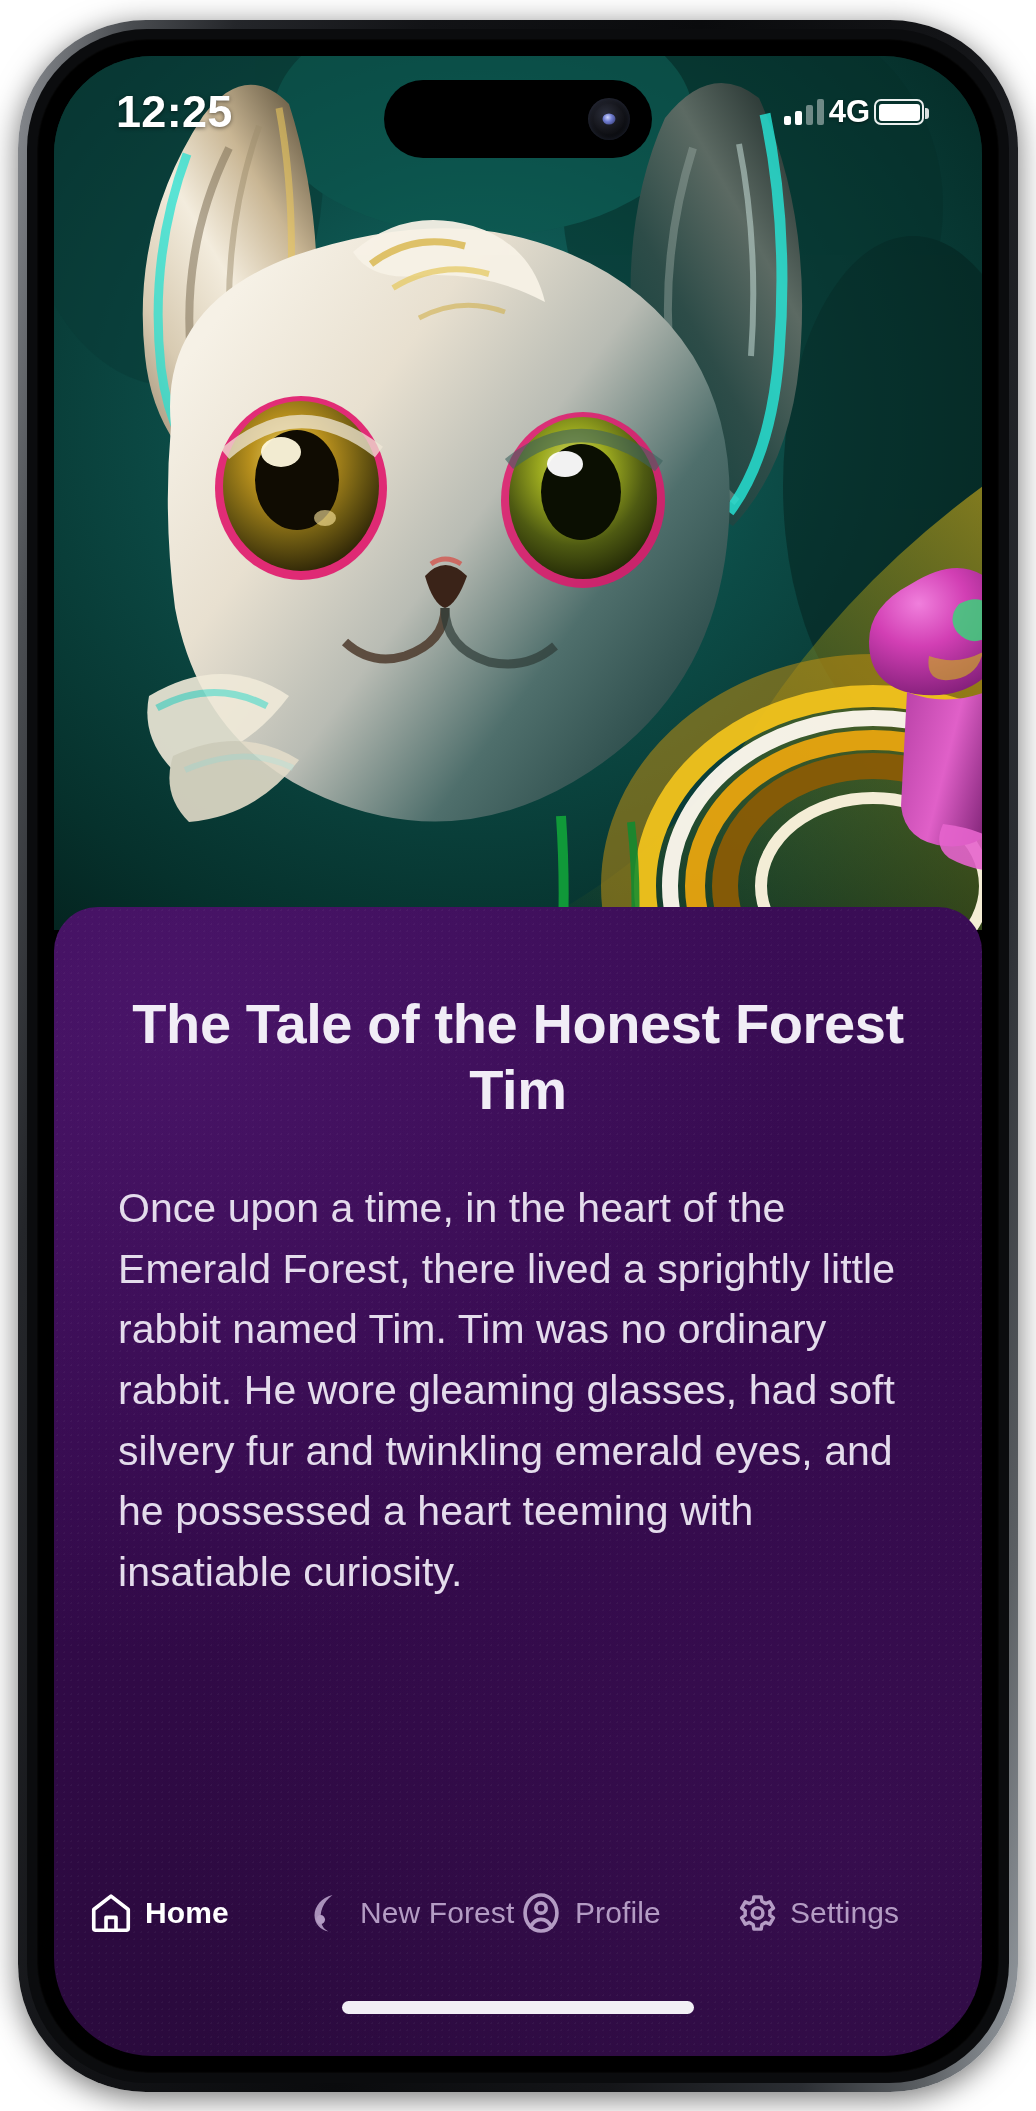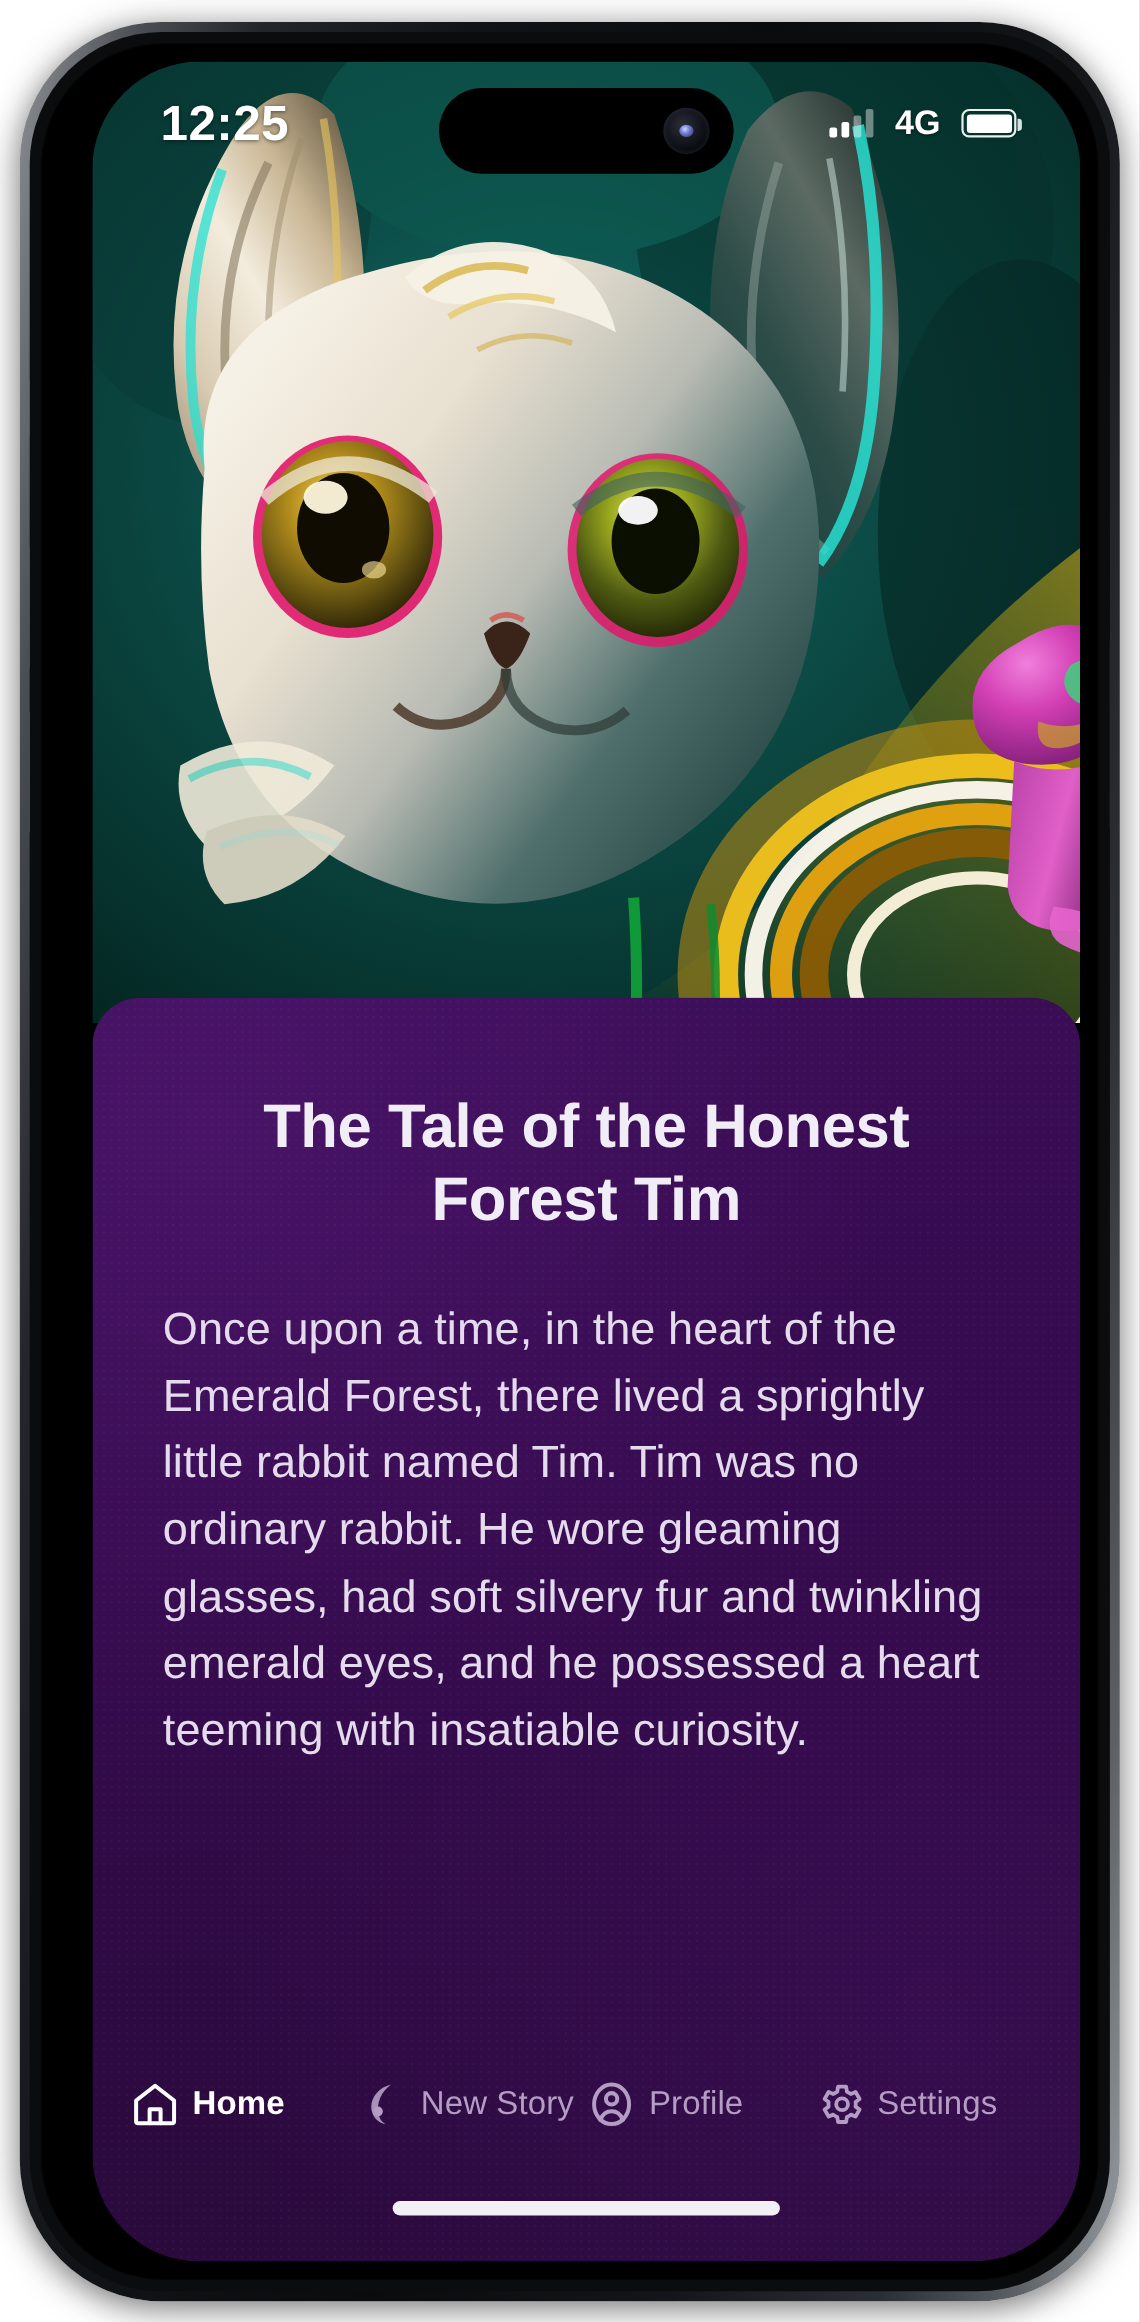--- a/index.html
+++ b/index.html
@@ -37,21 +37,20 @@
     border-radius:112px;
     background:#000;
     box-shadow:inset 0 0 2px rgba(255,255,255,.09);
   }
   .screen {
     position:absolute;
     left:17px; top:17px; right:17px; bottom:17px;
     border-radius:98px;
     overflow:hidden;
     background:#000;
-    margin-left:30px;
   }
 
   
   .btn-side { position:absolute; background:linear-gradient(90deg,#9aa0a6,#3b3e43 55%,#1a1c1f); }
   .btn-left  { left:9px;  border-radius:4px 0 0 4px; width:8px; }
   .btn-right { right:9px; border-radius:0 4px 4px 0; width:8px;
                background:linear-gradient(270deg,#9aa0a6,#3b3e43 55%,#1a1c1f); }
   .silent  { top:322px;  height:58px;  }
   .vol-up  { top:474px;  height:116px; }
   .vol-dn  { top:624px;  height:116px; }
@@ -72,21 +71,21 @@
   }
   .clock {
     position:absolute; left:62px; top:30px;
     font-size:45px; font-weight:700; color:#fff;
     letter-spacing:.3px;
     text-shadow:0 1px 4px rgba(0,0,0,.55);
     font-family:"Liberation Sans", sans-serif;
   }
   .status-right {
     position:absolute; right:58px; top:38px;
-    display:flex; align-items:center; gap:19px;
+    display:flex; align-items:center; gap:4px;
   }
   .signal { display:flex; align-items:flex-end; gap:4px; height:26px; }
   .signal i { display:block; width:7px; border-radius:2px; background:#fff; }
   .signal i.b1 { height:9px; }
   .signal i.b2 { height:14px; }
   .signal i.b3 { height:20px; opacity:.42; }
   .signal i.b4 { height:26px; opacity:.42; }
   .netlabel {
     font-size:31px; font-weight:600; color:#fff;
     text-shadow:0 1px 3px rgba(0,0,0,.5);
@@ -378,21 +377,21 @@
               <path d="M9.4 21 V14.3 h5.2 V21"></path>
             </svg>
             <span class="lbl">Home</span>
           </div>
 
           <div class="tab">
             <svg class="glyph" viewBox="0 0 24 24" fill="none" stroke="#b49cc4" stroke-width="1.9" stroke-linecap="round" stroke-linejoin="round">
               <path d="M15.4 2.6 C10.6 6.1 8.2 11.6 9.6 17.2 c.5 2 1.9 3.7 3.7 4.4 C9.1 21.1 6 17.6 6 13.2 c0-4.6 3.6-9.2 9.4-10.6 Z" fill="#b49cc4" stroke="none" opacity=".92"></path>
               <circle cx="9.2" cy="15.4" r="2.3" fill="#b49cc4" stroke="none"></circle>
             </svg>
-            <span class="lbl">New Story</span>
+            <span class="lbl">New Forest</span>
           </div>
 
           <div class="tab">
             <svg class="glyph" viewBox="0 0 24 24" fill="none" stroke="#b49cc4" stroke-width="1.9" stroke-linecap="round" stroke-linejoin="round">
               <ellipse cx="12" cy="12" rx="8.3" ry="9.4"></ellipse>
               <circle cx="12" cy="9.4" r="2.7"></circle>
               <path d="M6.6 19.4 c1.1-2.7 3.1-4.1 5.4-4.1 s4.3 1.4 5.4 4.1"></path>
             </svg>
             <span class="lbl">Profile</span>
           </div>

